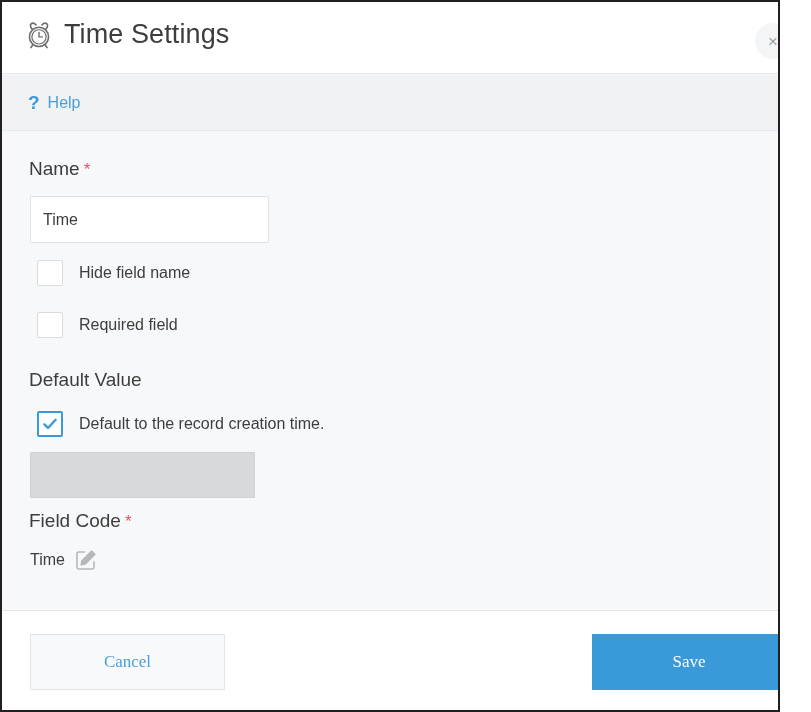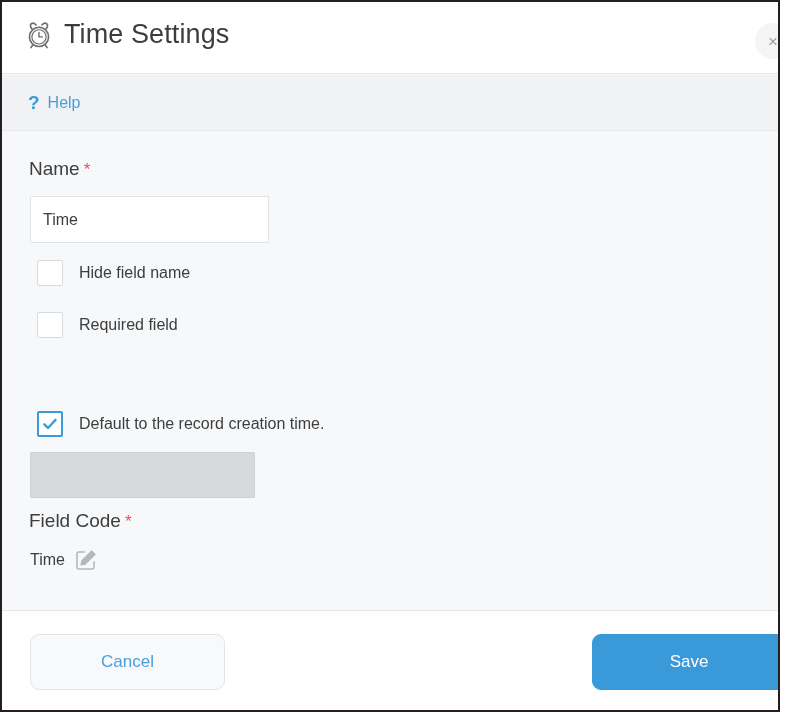--- a/index.html
+++ b/index.html
@@ -233,24 +233,24 @@
     top: 608px;
     width: 807px;
     height: 100px;
     background: #ffffff;
     box-sizing: border-box;
     border-top: 1px solid #e3e7ea;
   }
   .btn {
     position: absolute;
     box-sizing: border-box;
-    font-family: Liberation Sans, sans-serif;
+    font-family: Liberation Serif, serif;
     font-size: 17px;
     cursor: pointer;
-    border-radius: 9px;
+    border-radius: 0;
   }
   .btn-cancel {
     left: 28px;
     top: 23px;
     width: 195px;
     height: 56px;
     background: #f8f9fa;
     border: 1px solid #e1e5e8;
     color: #4a9fd8;
   }
@@ -307,20 +307,23 @@
     <div class="checkbox-row row-hide-field">
       <span class="cb"></span>
       <span class="cb-label">Hide field name</span>
     </div>
 
     <div class="checkbox-row row-required">
       <span class="cb"></span>
       <span class="cb-label">Required field</span>
     </div>
 
+    <div class="field-label label-default-value">
+      <span>Default Value</span>
+    </div>
 
     <div class="checkbox-row row-default-to">
       <span class="cb checked">
         <svg width="18" height="18" viewBox="0 0 18 18" fill="none" stroke="#3a9ad9" stroke-width="2.4" stroke-linecap="round" stroke-linejoin="round">
           <path d="M3.4 9.3 L7 13 L14.6 4.8"></path>
         </svg>
       </span>
       <span class="cb-label">Default to the record creation time.</span>
     </div>
 

